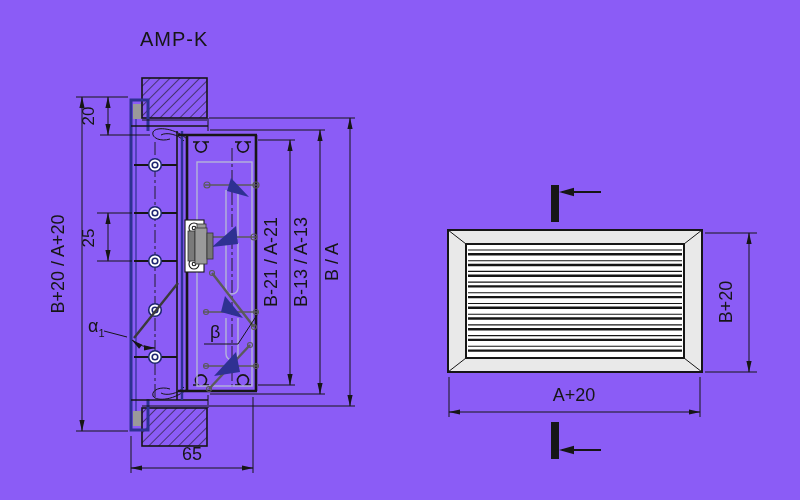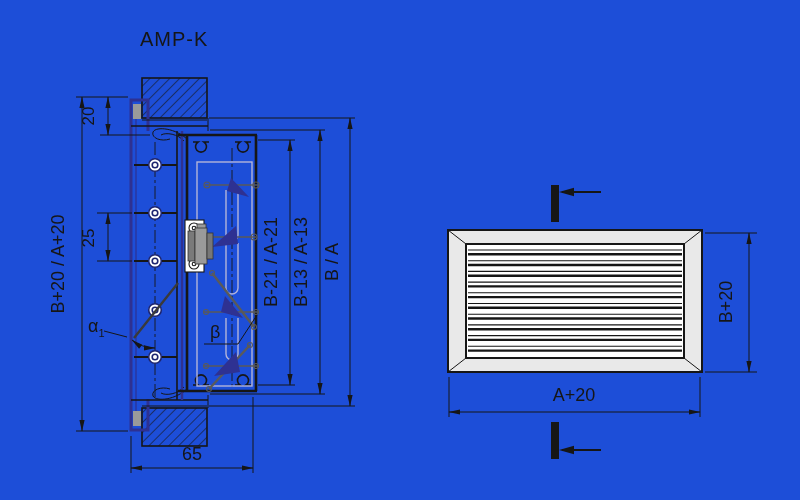--- a/index.html
+++ b/index.html
@@ -1,16 +1,16 @@
 <!DOCTYPE html>
 <html><head>
 <meta charset="utf-8">
 <style>
   html,body{margin:0;padding:0;background:#ffffff;}
-  .stage{width:800px;height:500px;position:relative;background:#1d4ed8;overflow:hidden;
+  .stage{width:800px;height:500px;position:relative;background:#8b5cf6;overflow:hidden;
          font-family:"Liberation Sans", sans-serif;}
   svg text{fill:#161616;font-family:"Liberation Sans", sans-serif;}
   .ln{stroke:#161616;stroke-width:1;fill:none;}
   .med{stroke:#161616;stroke-width:1.6;fill:none;}
   .thk{stroke:#161616;stroke-width:2.6;fill:none;}
   .cl{stroke:#161616;stroke-width:0.9;fill:none;stroke-dasharray:13 3 3 3;}
   .blue{stroke:#2e3192;fill:none;}
   .lav{stroke:#b4b4d9;stroke-width:1.4;fill:none;}
   .rod{stroke:#5a5a5a;fill:none;}
   .dim{stroke:#161616;stroke-width:1;fill:none;}

